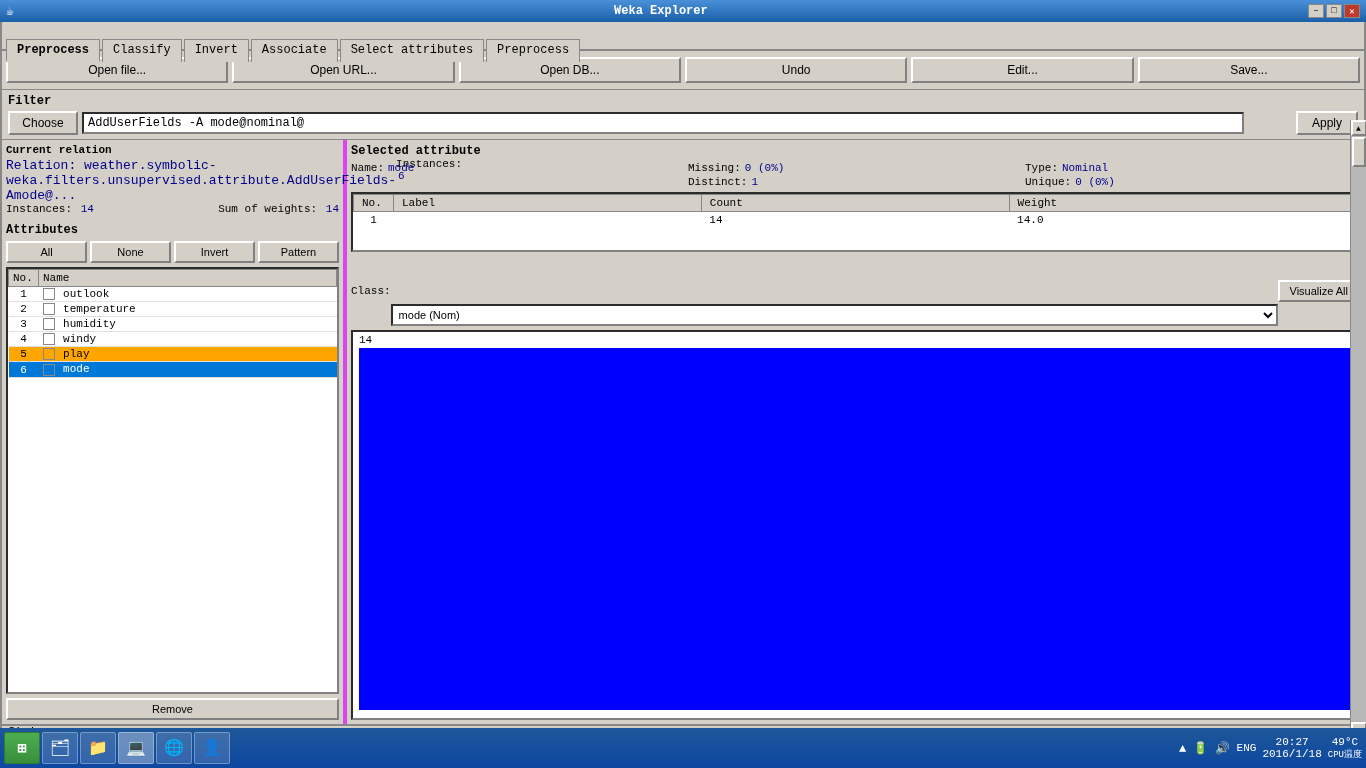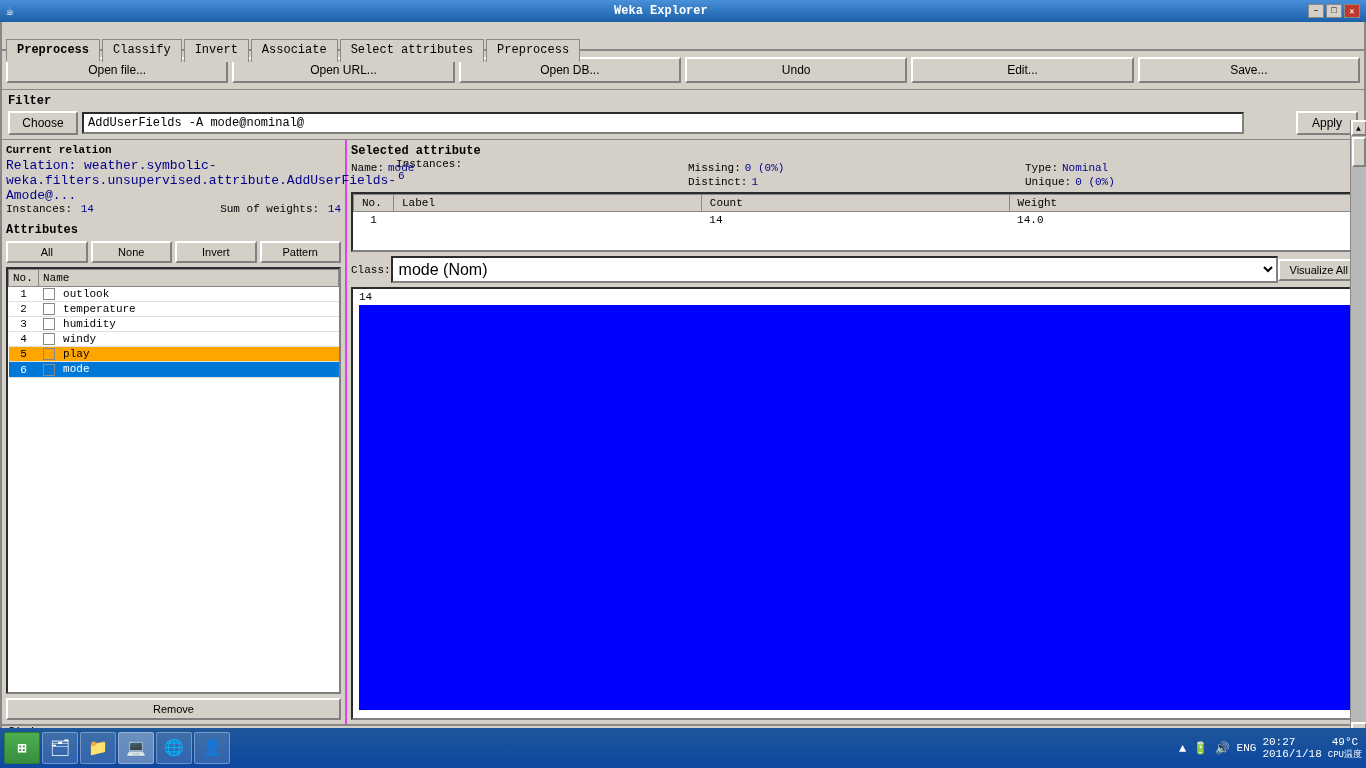--- a/index.html
+++ b/index.html
@@ -125,21 +125,21 @@
 
     
     #content-area {
       display: flex;
       height: calc(100% - 120px);
     }
 
     
     #left-panel {
       width: 345px;
-      border-right: 2px solid #d946ef;
+      border-right: 4px solid #d946ef;
       display: flex;
       flex-direction: column;
       padding: 4px;
     }
 
     #current-relation {
       font-size: 11px;
       margin-bottom: 4px;
     }
     #current-relation .title {
@@ -262,23 +262,24 @@
     }
 
     #class-row {
       display: flex;
       align-items: center;
       margin-bottom: 4px;
     }
     #class-select {
       flex: 1;
       padding: 2px;
-      font-size: 16px;
+      font-size: 11px;
       background: white;
       border: 2px inset #808080;
+      margin-top: 48px;
     }
     #visualize-all-btn {
       padding: 3px 10px;
       background: #d4d0c8;
       border: 2px solid;
       border-color: #fff #808080 #808080 #fff;
       font-size: 11px;
       cursor: pointer;
     }
 
@@ -370,21 +371,21 @@
       margin-left: auto;
       display: flex;
       align-items: center;
       gap: 6px;
       color: white;
       font-size: 11px;
     }
     #clock {
       display: flex;
       flex-direction: column;
-      align-items: flex-start;
+      align-items: center;
       font-size: 11px;
     }
 
     
     #right-scrollbar {
       width: 16px;
       background: #d4d0c8;
       border-left: 1px solid #888;
       display: flex;
       flex-direction: column;

